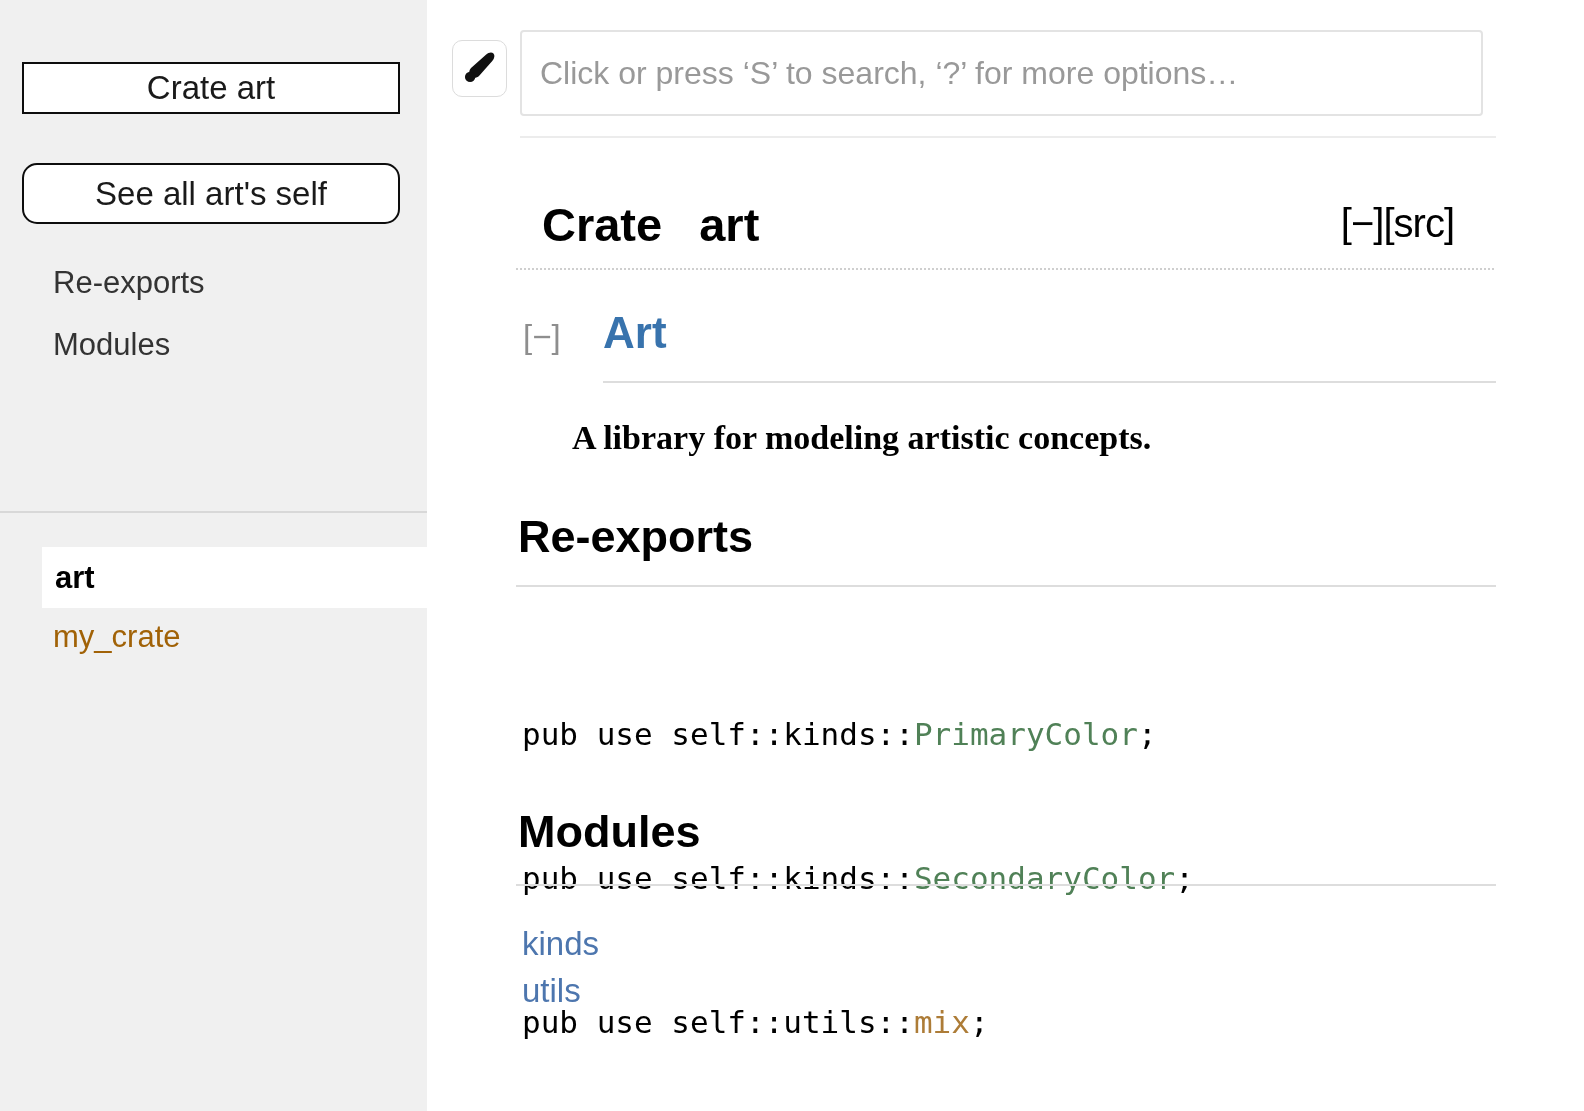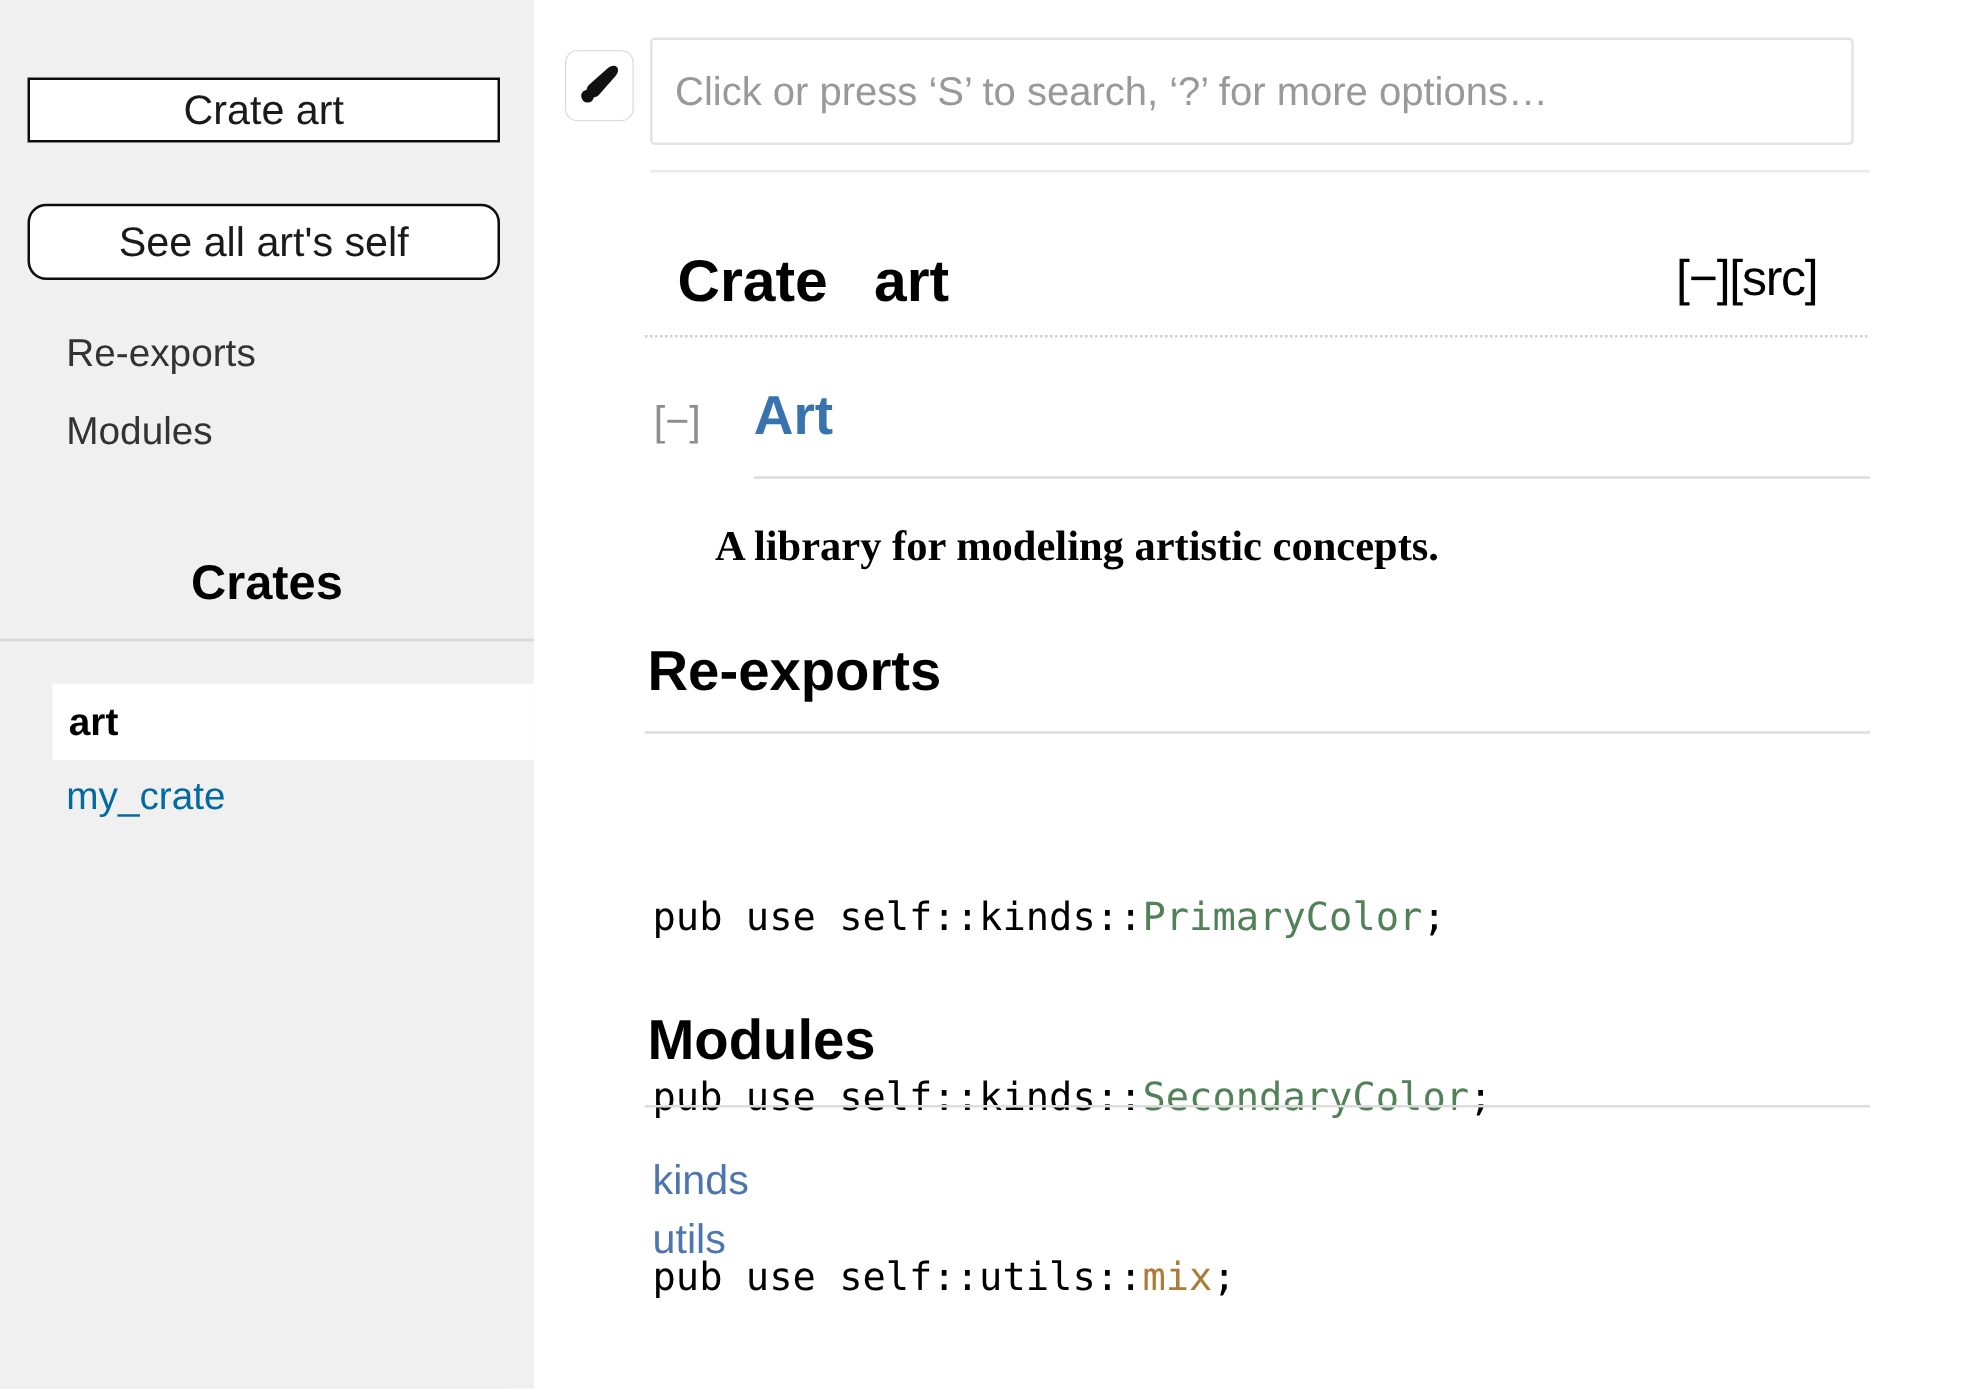--- a/index.html
+++ b/index.html
@@ -17,21 +17,21 @@
            justify-content:center;font-size:33px;color:#1a1a1a;}
   .sb-link{position:absolute;left:53px;font-size:31px;color:#333;}
   .sb-link.reexports{top:265px;}
   .sb-link.modules{top:327px;}
   .sb-crates-h{position:absolute;left:0;top:445px;width:427px;text-align:center;
                font-size:39px;font-weight:700;color:#000;}
   .sb-divider{position:absolute;left:0;top:511px;width:427px;height:2px;background:#d8d8d8;}
   .sb-current{position:absolute;left:42px;top:547px;width:385px;height:61px;background:#fff;
               display:flex;align-items:center;}
   .sb-current a{font-size:31px;font-weight:700;color:#000;padding-left:13px;}
-  .sb-crate{position:absolute;left:53px;top:619px;font-size:31px;color:#0369a1;}
+  .sb-crate{position:absolute;left:53px;top:619px;font-size:31px;color:#a16207;}
 
   
   .theme-btn{position:absolute;left:452px;top:40px;width:55px;height:57px;background:#fff;
              border:1px solid #dcdcdc;border-radius:10px;display:flex;align-items:center;
              justify-content:center;cursor:pointer;}
   .search-input{position:absolute;left:520px;top:30px;width:963px;height:86px;box-sizing:border-box;
                 border:2px solid #e3e3e3;border-radius:4px;padding:0 0 0 18px;font-size:32px;
                 font-family:"Liberation Sans",sans-serif;color:#737373;outline:none;}
   .search-input::placeholder{color:var(--muted-gray);opacity:1;}
   .settings-btn{position:absolute;left:1497px;top:42px;width:56px;height:55px;background:#fff;
@@ -72,21 +72,20 @@
 </head>
 <body>
 
 <div id="app">
 
   <div class="sidebar">
     <a class="crate-box">Crate art</a>
     <a class="see-all">See all art's self</a>
     <a class="sb-link reexports">Re-exports</a>
     <a class="sb-link modules">Modules</a>
-    <div class="sb-crates-h">Crates</div>
     <div class="sb-divider"></div>
     <div class="sb-current">
       <a>art</a>
     </div>
     <a class="sb-crate">my_crate</a>
   </div>
 
   <button class="theme-btn">
     <span>
       <svg width="38" height="40" viewBox="0 0 48 48">

